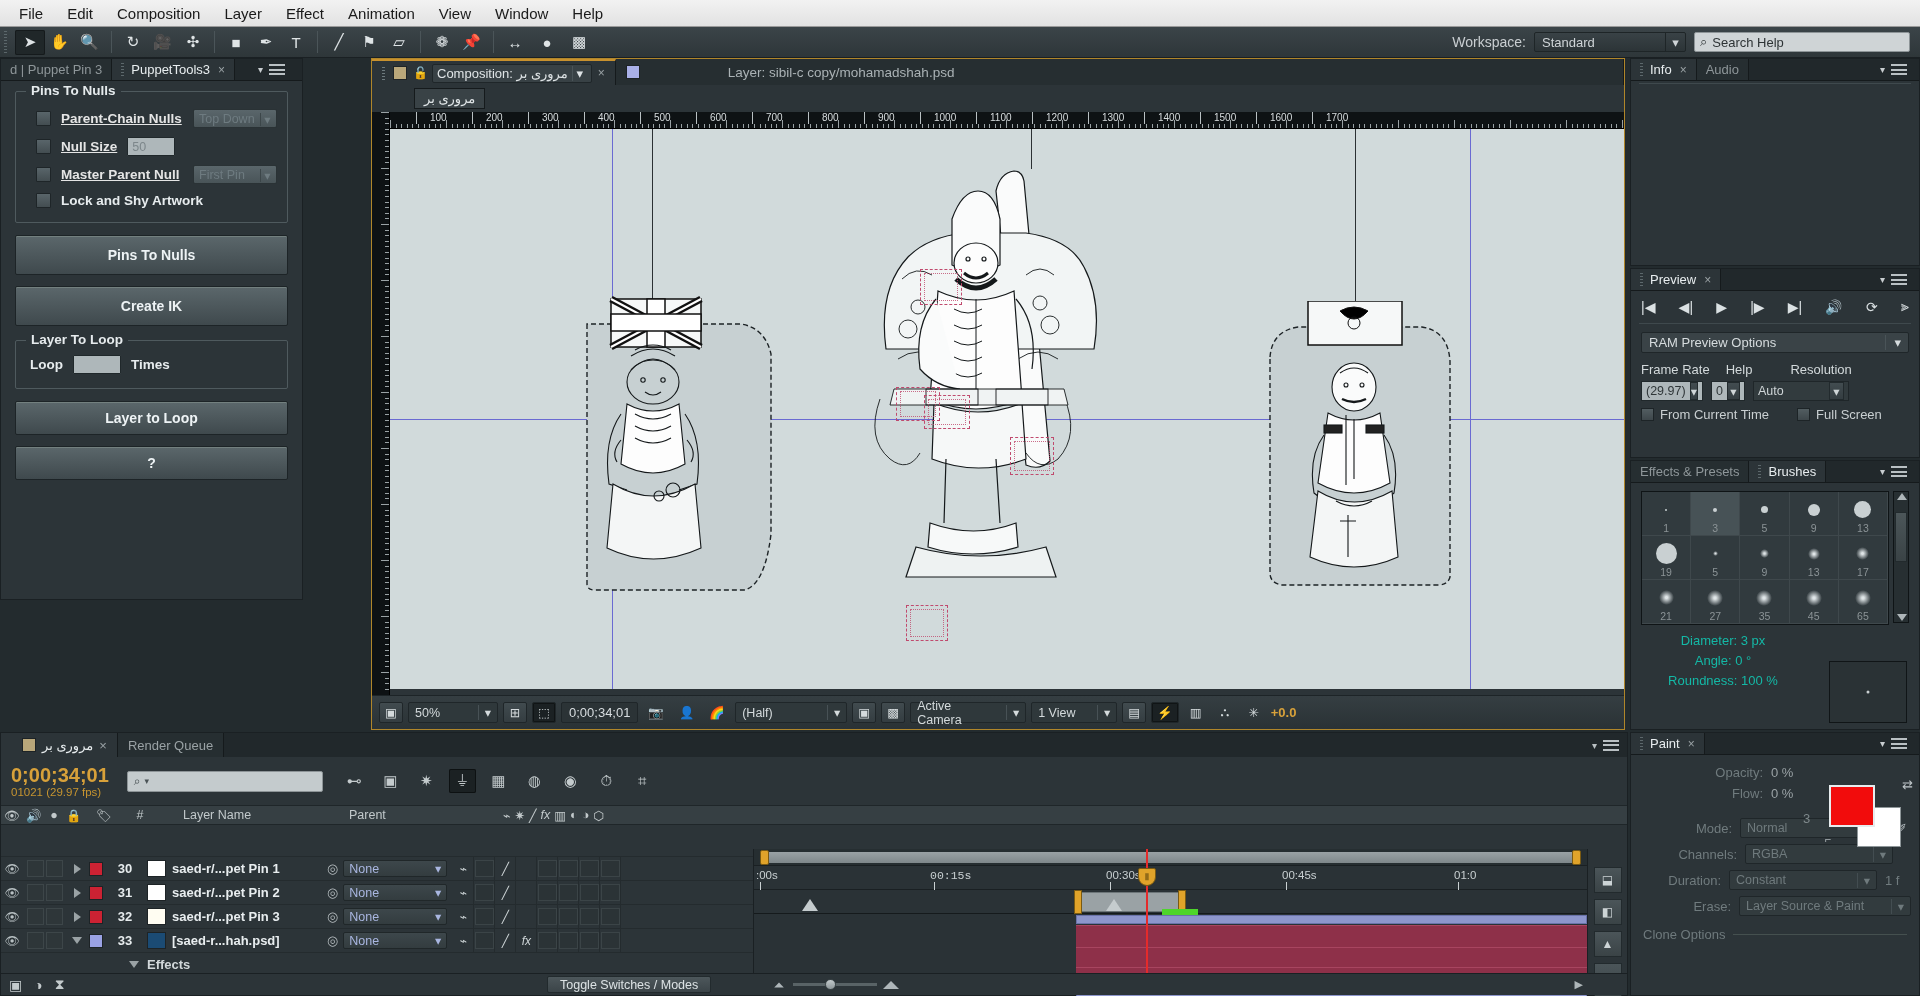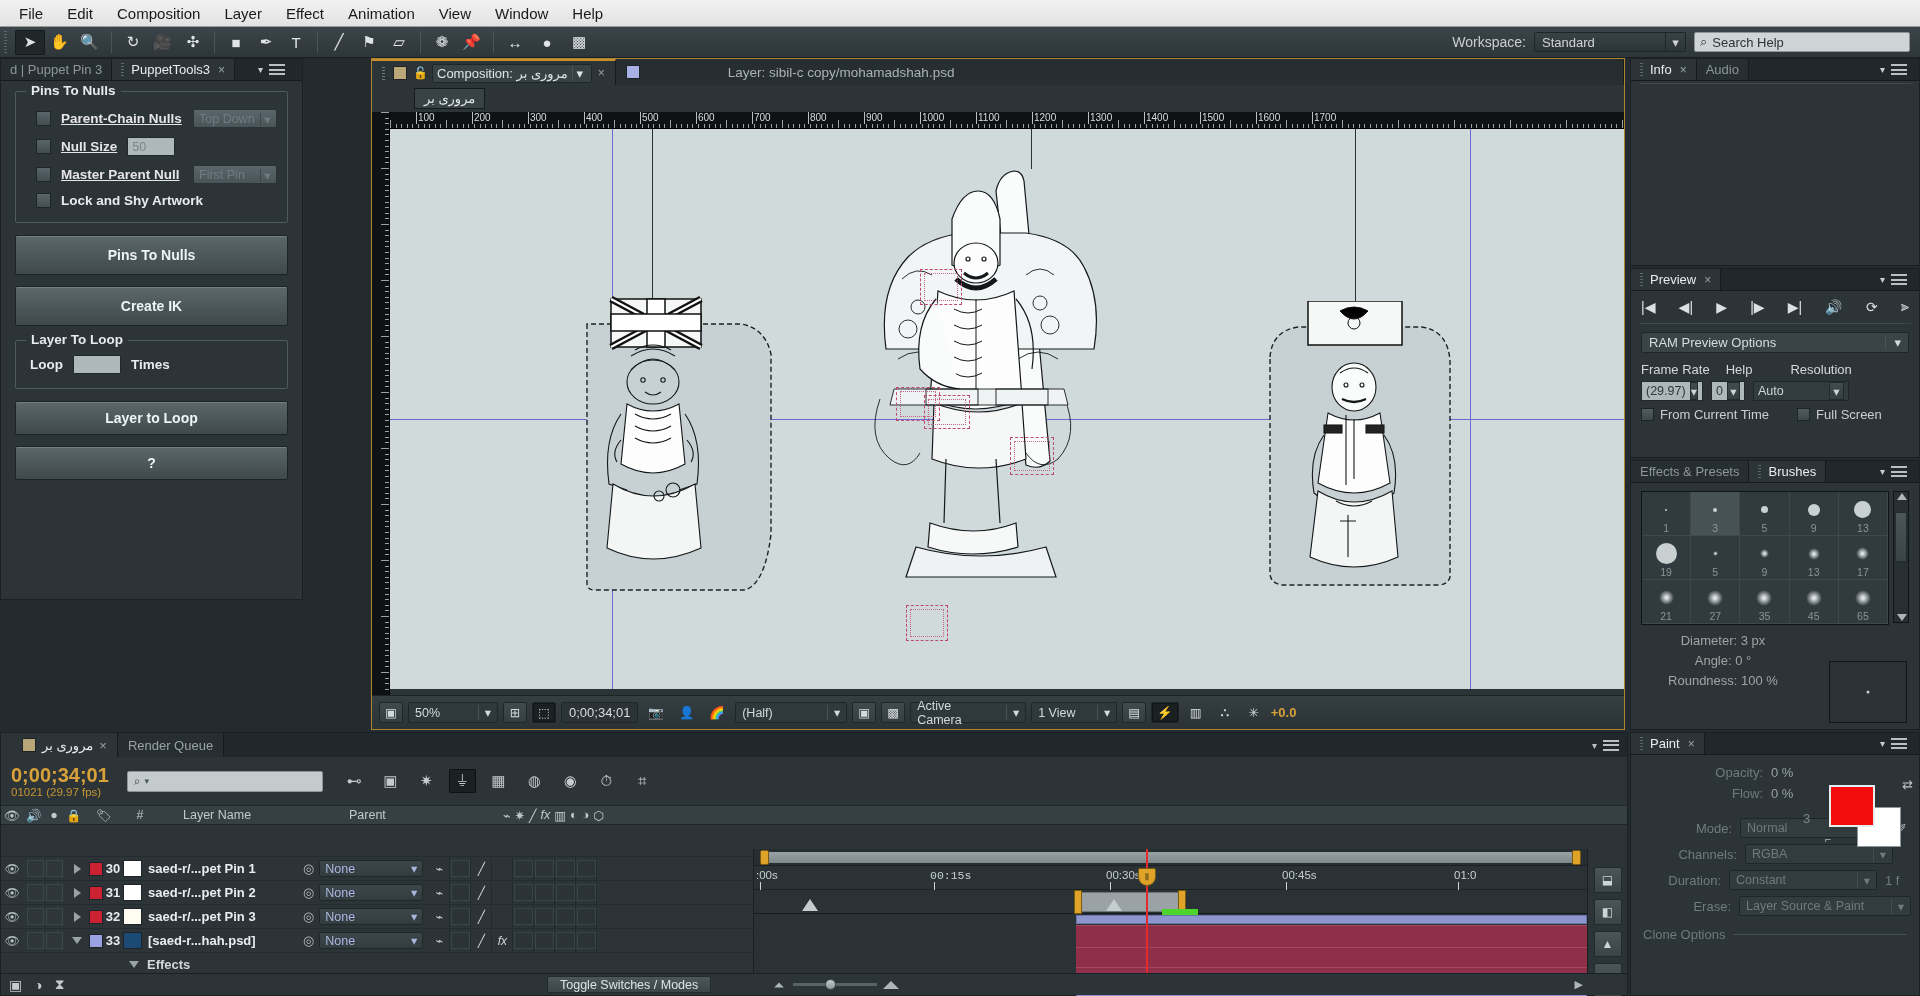--- a/index.html
+++ b/index.html
@@ -110,21 +110,21 @@
   .comp-name-box .ar { width:15px; border-left:1px solid #4a5458; margin-left:4px;
     height:15px; display:flex;align-items:center;justify-content:center;}
   .comp-sub { height:27px; background:#2c3438; display:flex; align-items:center; padding-left:42px;}
   .comp-sub .crumb { border:1px solid #151a1c; background:#394246; padding:2px 9px;
      font-size:13px; color:#e2e7e9; }
   .canvaswrap { position:absolute; left:0; right:0; top:53px; bottom:34px; background:#2c3438; }
   .ruler-h { position:absolute; left:18px; right:0; top:0; height:17px; background:#0e1214;
      border-bottom:1px solid #000; overflow:hidden;}
   .ruler-v { position:absolute; left:0; top:0; width:18px; bottom:0; background:#0e1214;
      border-right:1px solid #000; overflow:hidden;}
-  .rl-num { position:absolute; top:0px; font-size:10px; color:#d7dcde; padding-left:1px;
+  .rl-num { position:absolute; top:0px; font-size:10px; color:#d7dcde; padding-left:13px;
      border-left:1px solid #b9c0c3; height:12px; line-height:12px;}
   .rtick { position:absolute; bottom:0; width:1px; background:#9aa2a5; height:4px;}
   .rtick.big { height:8px; }
   .vtick { position:absolute; right:0; height:1px; background:#9aa2a5; width:4px;}
   .vtick.big { width:8px; }
   .canvas { position:absolute; left:18px; top:17px; right:0; bottom:0; background:#2c3438; overflow:hidden;}
   .artboard { position:absolute; left:0px; top:0px; width:1236px; height:560px; background:#d1dadb;}
   .guide-v { position:absolute; top:0; bottom:0; width:1px; background:#6a6ad2; }
   .guide-h { position:absolute; left:0; right:0; height:1px; background:#6a6ad2; }
   .pinbox { position:absolute; border:1px dashed #c04a6e; }
@@ -179,21 +179,21 @@
      position:relative; display:flex; align-items:center; justify-content:center;}
   .bcell.sel { background:#475256; }
   .bcell .dot { border-radius:50%; background:#c9d0d2; }
   .bcell .dot.soft { background:radial-gradient(circle,#dfe5e7 10%, rgba(223,229,231,0) 70%);}
   .bcell .num { position:absolute; bottom:1px; left:0; right:0; text-align:center;
      font-size:10.5px; color:#8b9396;}
   .bscroll { position:absolute; right:10px; top:8px; width:16px; height:132px;
      background:#272f32; border:1px solid #0f1416;}
   .bscroll .thumb { position:absolute; left:1px; right:1px; top:20px; height:50px;
      background:linear-gradient(#4c5659,#3a4346); border:1px solid #222a2d;}
-  .brush-info { padding:6px 10px 0; font-size:13px; color:#a3a3a3; text-align:center; line-height:20px;}
+  .brush-info { padding:6px 10px 0; font-size:13px; color:#14b8a6; text-align:center; line-height:20px;}
   .brush-prev { position:absolute; right:12px; bottom:6px; width:78px; height:62px;
      background:#2a3235; border:1px solid #101517;}
 
   #paintPanel { left:1630px; top:732px; width:290px; height:264px; }
   .paint-row { display:flex; align-items:center; justify-content:flex-end; gap:8px;
      padding:3px 12px; font-size:13px; color:#707b7e;}
   .paint-row .val { color:#9aa2a5; width:52px; text-align:left;}
   .paint-sel { height:20px; width:148px; background:#323b3e; border:1px solid #1f2629;
      border-radius:2px; display:flex; align-items:center; padding:0 6px;
      font-size:12.5px; color:#6f7a7d; }
@@ -227,21 +227,21 @@
   .lay-rows { position:absolute; left:0; top:0; width:752px; }
   .lay-row { height:24px; display:flex; align-items:center; border-bottom:1px solid #242b2e;
      font-size:13px; color:#dbe1e3;}
   .lay-row .eye { width:22px; text-align:center; color:#b8c0c3; font-size:12px;}
   .sqbox { width:17px;height:17px; border:1px solid #3d4649; background:#2e3639; margin-right:2px;}
   .tri { width:0;height:0;border-left:7px solid #9aa2a5;border-top:5px solid transparent;
      border-bottom:5px solid transparent;}
   .tri.down { border-left:5px solid transparent;border-right:5px solid transparent;
      border-top:7px solid #9aa2a5; border-bottom:0;}
   .lcolor { width:14px;height:14px;border:1px solid #1d2326;}
-  .lnum { width:20px; text-align:center; color:#e6ebed; font-weight:bold;}
+  .lnum { width:44px; text-align:center; color:#e6ebed; font-weight:bold;}
   .lthumb { width:19px;height:17px;border:1px solid #1d2326; background:#fff; margin-right:6px;}
   .lname { font-weight:bold; color:#e8edef;}
   .parent-sel { width:104px;height:17px;background:linear-gradient(#3d474b,#333c3f);
      border:1px solid #202729; border-radius:2px; display:flex;align-items:center;
      padding:0 5px; color:#a9b6e0; font-size:12.5px;}
   .parent-sel .ar { margin-left:auto;}
   .sw-cell { width:21px; height:24px; display:flex; align-items:center; justify-content:center;
      color:#cdd4d6; font-size:12px; border-right:1px solid #242b2e;}
   .sw-box { width:19px;height:17px;border:1px solid #3b4447; background:#2b3336;}
   .tl-graph { position:absolute; left:752px; top:0; right:40px; bottom:0; background:#2a3236;

